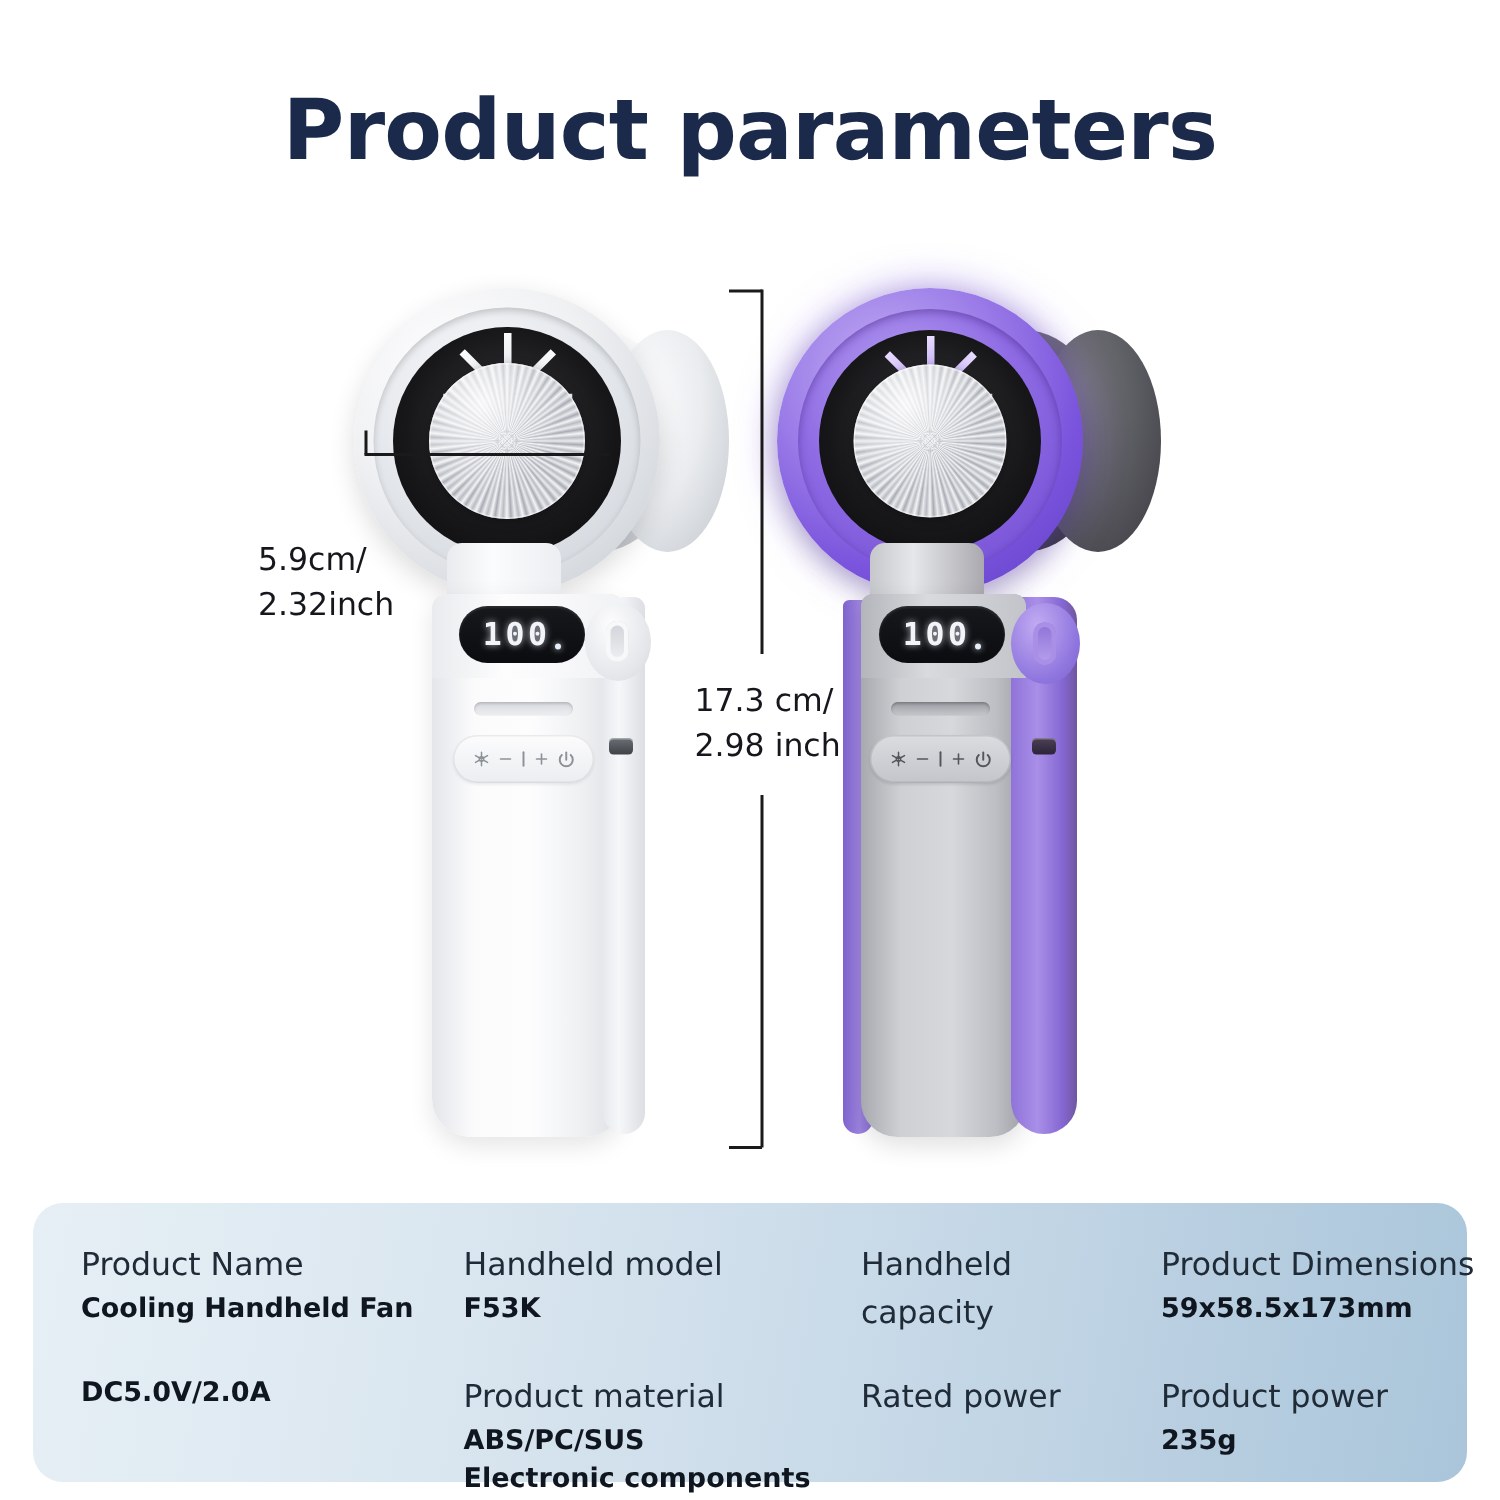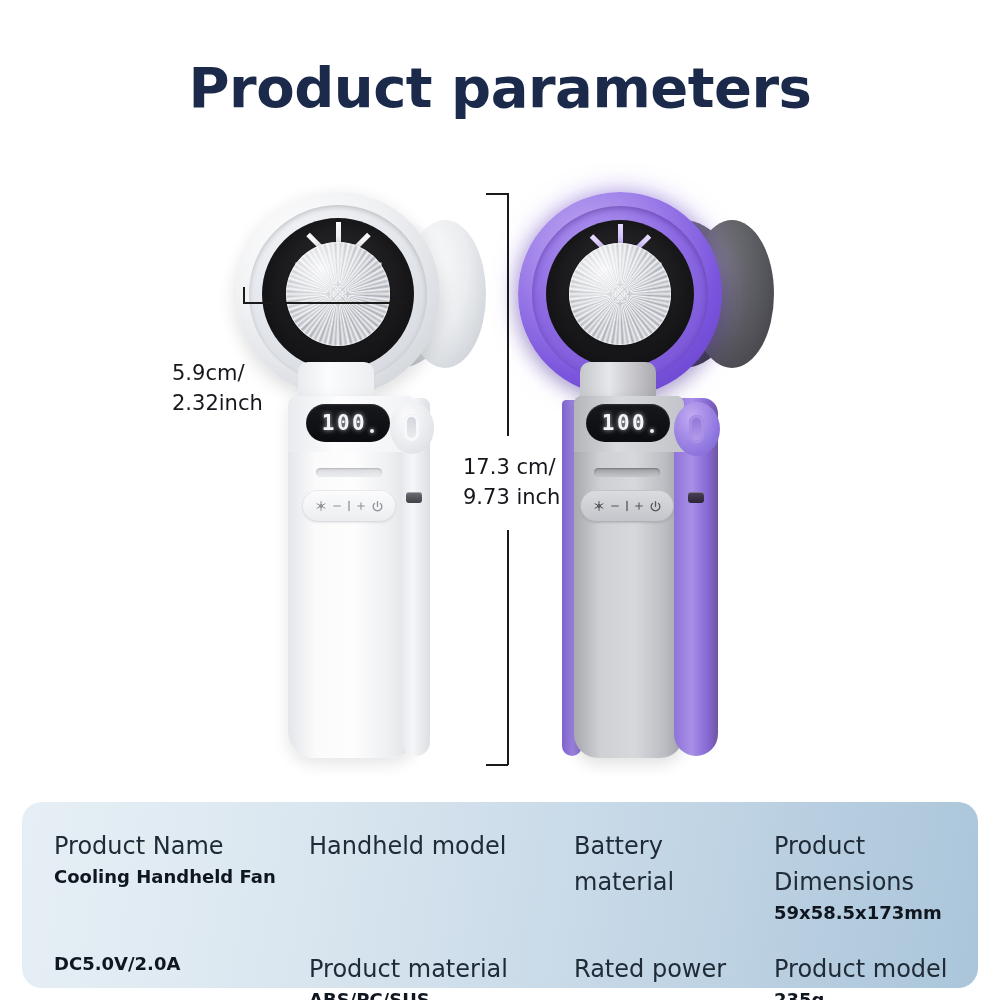--- a/index.html
+++ b/index.html
@@ -108,21 +108,21 @@
     border-radius: 20px;
     background: linear-gradient(100deg, #e6eff5 0%, #dbe7f0 28%, #c6d8e7 62%, #aac5da 100%);
     display: grid;
     grid-template-columns: 255px 265px 200px 236px;
     align-content: start;
     padding: 26px 0 0 32px;
   }
   .spec-cell { padding-right: 10px; }
   .spec-cell.row2 { margin-top: 25px; }
   .spec-label {
-    font-size: 24px; color: #202b38; line-height: 1.5;
+    font-size: 21px; color: #202b38; line-height: 1.5;
     font-family: "DejaVu Sans", sans-serif;
   }
   .spec-value {
     font-size: 18px; color: #10161f; font-weight: 600; line-height: 1.42;
     font-family: "DejaVu Sans", sans-serif;
   }
 </style>
 </head>
 <body>
 
@@ -323,49 +323,50 @@
   <div class="hline" id="hm-bot-line"></div>
   <div class="hline" id="hm-bot-tick"></div>
 
   <div class="dim-text" id="dim-width-text">
     <div>5.9cm/</div>
     <div>2.32inch</div>
   </div>
 
   <div class="dim-text" id="dim-height-text">
     <div>17.3 cm/</div>
-    <div>9.73 inch</div>
+    <div>2.98 inch</div>
   </div>
 
   <div id="spec-panel">
     <div class="spec-cell">
       <div class="spec-label">Product Name</div>
       <div class="spec-value">Cooling Handheld Fan</div>
     </div>
     <div class="spec-cell">
       <div class="spec-label">Handheld model</div>
+      <div class="spec-value">F53K</div>
     </div>
     <div class="spec-cell">
-      <div class="spec-label">Battery material</div>
+      <div class="spec-label">Handheld capacity</div>
     </div>
     <div class="spec-cell">
       <div class="spec-label">Product Dimensions</div>
       <div class="spec-value">59x58.5x173mm</div>
     </div>
 
     <div class="spec-cell row2">
       <div class="spec-value">DC5.0V/2.0A</div>
     </div>
     <div class="spec-cell row2">
       <div class="spec-label">Product material</div>
       <div class="spec-value" style="white-space:pre-line;">ABS/PC/SUS
 Electronic components</div>
     </div>
     <div class="spec-cell row2">
       <div class="spec-label">Rated power</div>
     </div>
     <div class="spec-cell row2">
-      <div class="spec-label">Product model</div>
+      <div class="spec-label">Product power</div>
       <div class="spec-value">235g</div>
     </div>
   </div>
 
 </div>
 
 </body></html>

